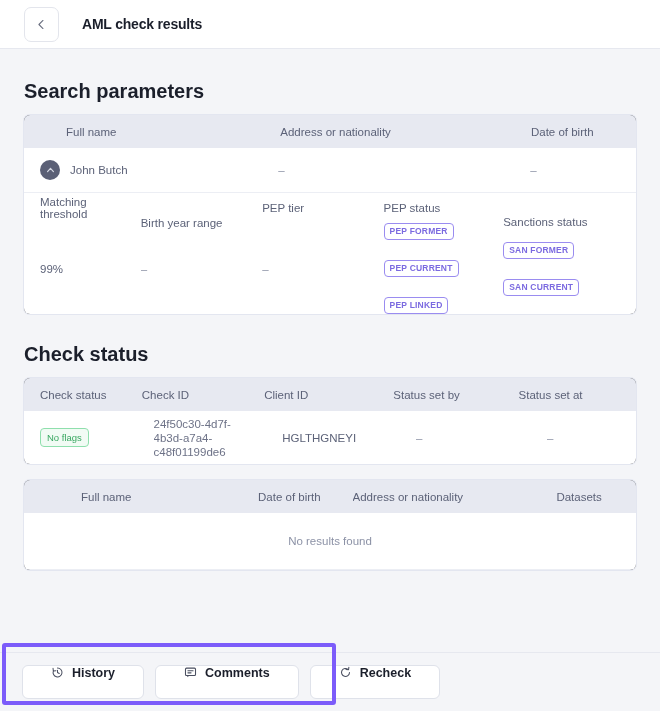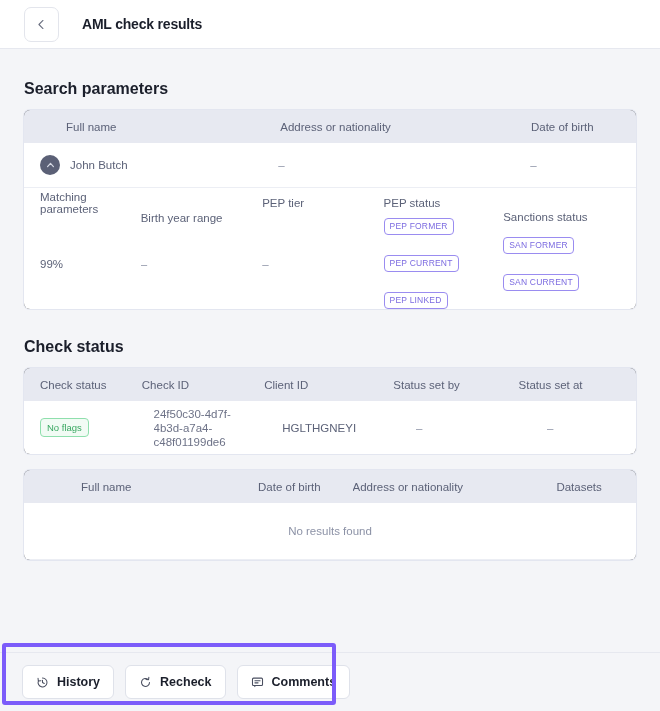--- a/index.html
+++ b/index.html
@@ -48,21 +48,21 @@
     white-space: nowrap;
   }
 
   
   .content {
     padding: 0 24px;
     box-sizing: border-box;
     position: relative;
   }
   .section-title {
-    font-size: 16px;
+    font-size: 20px;
     font-weight: bold;
     color: #1b1f2b;
     margin: 0;
     padding-top: 31px;
     padding-bottom: 12px;
   }
   .section-title.tight { padding-top: 29px; }
 
   .card {
     background: #404040;
@@ -120,21 +120,21 @@
   .sp2-head .c4 { width: 140px; margin-top: 28px; }
   .sp2-head .cell { color:#5c6278; font-size: 11.5px; }
 
   .sp2-row { min-height: 56px; align-items: center; }
   .sp2-row .c0 { width: 122px; padding-left: 16px; }
   .sp2-row .c1 { width: 128px; }
   .sp2-row .c2 { width: 128px; }
   .sp2-row .c3 { width: 126px; }
   .sp2-row .c4 { width: 140px; }
 
-  .badge-group { display: flex; flex-wrap: wrap; gap: 20px; max-width: 118px; }
+  .badge-group { display: flex; flex-wrap: wrap; gap: 20px; max-width: 118px; font-weight: bold; }
   .badge-group.wide { max-width: 132px; }
   .badge {
     display: inline-block;
     border: 1px solid #9a8cf0;
     color: #7b6ae0;
     border-radius: 4px;
     font-size: 8.5px;
     letter-spacing: 0.2px;
     padding: 2px 5px 2px 5px;
     line-height: 11px;
@@ -199,23 +199,22 @@
     padding-left: 22px;
     box-sizing: border-box;
     gap: 11px;
   }
   .fbtn {
     height: 32px;
     background: #ffffff;
     border: 1px solid #dfe2ea;
     border-radius: 6px;
     display: flex;
-    align-items: center;
     gap: 8px;
-    padding: 0 13px;
+    padding: 0 28px;
     font-size: 12.5px;
     font-weight: bold;
     color: #1b1f2b;
     cursor: pointer;
     white-space: nowrap;
   }
   .fbtn svg { display: block; flex: none; }
 
   
   .highlight-box {
@@ -266,21 +265,21 @@
         </span>
         <span class="name-text">John Butch</span>
       </div>
       <div class="cell c1 dash">–</div>
       <div class="cell c2 dash">–</div>
     </div>
 
     <div class="divider"></div>
 
     <div class="trow sp2-head">
-      <div class="cell c0">Matching parameters</div>
+      <div class="cell c0">Matching threshold</div>
       <div class="cell c1">Birth year range</div>
       <div class="cell c2">PEP tier</div>
       <div class="cell c3">PEP status</div>
       <div class="cell c4">Sanctions status</div>
     </div>
 
     <div class="trow sp2-row">
       <div class="cell c0">99%</div>
       <div class="cell c1 dash">–</div>
       <div class="cell c2 dash">–</div>
@@ -342,32 +341,32 @@
         <path d="M2.2 2.5 L2.5 5.4 L5.3 5.0" fill="none" stroke="#4a4f60" stroke-width="1.1" stroke-linecap="round" stroke-linejoin="round"></path>
         <path d="M7 4.5 L7 7 L8.9 8.1" fill="none" stroke="#4a4f60" stroke-width="1.1" stroke-linecap="round" stroke-linejoin="round"></path>
       </svg>
     </span>
     <span>History</span>
   </div>
 
   <div class="fbtn">
     <span>
       <svg width="13" height="13" viewBox="0 0 14 14">
-        <path d="M11.3 7 A4.3 4.3 0 1 1 9.9 3.8" fill="none" stroke="#4a4f60" stroke-width="1.15" stroke-linecap="round"></path>
-        <path d="M10.6 1.3 L10.3 4.1 L7.5 3.7" fill="none" stroke="#4a4f60" stroke-width="1.15" stroke-linecap="round" stroke-linejoin="round"></path>
-      </svg>
-    </span>
-    <span>Recheck</span>
-  </div>
-
-  <div class="fbtn">
-    <span>
-      <svg width="13" height="13" viewBox="0 0 14 14">
         <rect x="1.6" y="2.3" width="10.8" height="8" rx="1.1" fill="none" stroke="#4a4f60" stroke-width="1.15"></rect>
         <path d="M4.2 5.1 H9.8 M4.2 7.4 H7.6" stroke="#4a4f60" stroke-width="1.15" stroke-linecap="round"></path>
         <path d="M3.6 10.3 L3.6 12.1 L5.9 10.3 Z" fill="#4a4f60"></path>
       </svg>
     </span>
     <span>Comments</span>
   </div>
+
+  <div class="fbtn">
+    <span>
+      <svg width="13" height="13" viewBox="0 0 14 14">
+        <path d="M11.3 7 A4.3 4.3 0 1 1 9.9 3.8" fill="none" stroke="#4a4f60" stroke-width="1.15" stroke-linecap="round"></path>
+        <path d="M10.6 1.3 L10.3 4.1 L7.5 3.7" fill="none" stroke="#4a4f60" stroke-width="1.15" stroke-linecap="round" stroke-linejoin="round"></path>
+      </svg>
+    </span>
+    <span>Recheck</span>
+  </div>
 </div>
 
 <div class="highlight-box"></div>
 
 </body></html>

